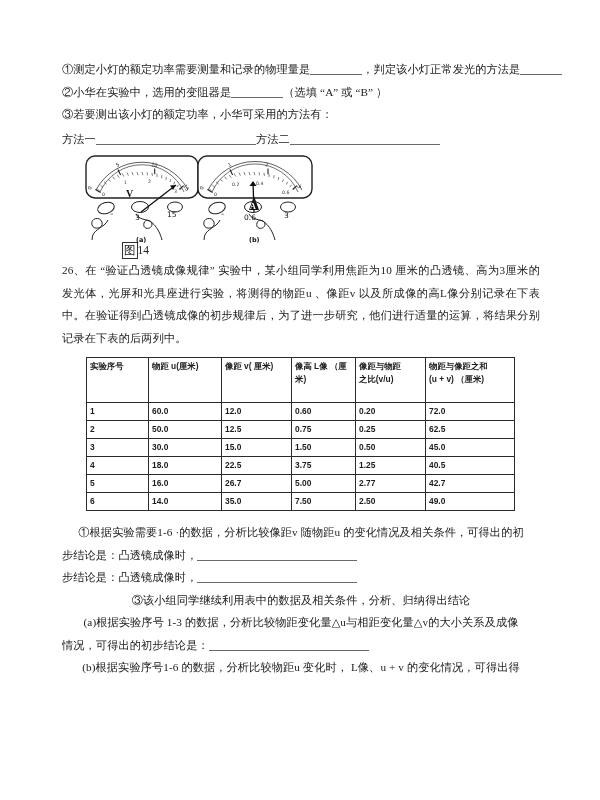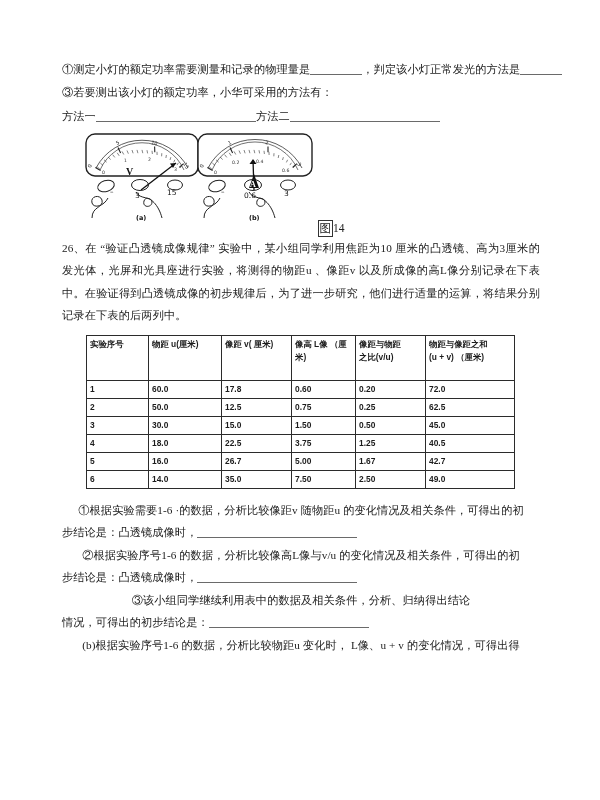--- a/index.html
+++ b/index.html
@@ -59,21 +59,21 @@
     height: 92px;
     margin-top: 4px;
   }
   .meter {
     position: absolute;
     top: 0;
   }
   .meter.a { left: 22px; }
   .meter.b { left: 134px; }
   .fig-caption {
-    text-align: center;
+    text-align: left;
     font-size: 11.5px;
     color: #202020;
     margin-top: -4px;
     padding-left: 60px;
   }
   .fig-caption .boxglyph {
     display: inline-block;
     border: 1px solid #333;
     padding: 0 1px;
   }
@@ -128,20 +128,23 @@
 </head>
 <body>
 
 <div id="page">
   <div class="content">
 
     <div class="line">
       <span>①测定小灯的额定功率需要测量和记录的物理量是</span><span class="blank b-md"></span><span>，判定该小灯正常发光的方法是</span><span class="blank b-sm"></span>
     </div>
 
+    <div class="line">
+      <span>②小华在实验中，选用的变阻器是</span><span class="blank b-md"></span><span>（选填 “A” 或 “B” ）</span>
+    </div>
 
     <div class="line">
       <span>③若要测出该小灯的额定功率，小华可采用的方法有：</span>
     </div>
 
     <div class="spacer-2"></div>
 
     <div class="line">
       <span>方法一</span><span class="blank b-xl"></span><span>方法二</span><span class="blank b-xxl"></span>
     </div>
@@ -316,21 +319,21 @@
             <th>
               <span>物距与像距之和</span><br>
               <span>(u + v) （厘米)</span>
             </th>
           </tr>
         </thead>
         <tbody>
           <tr>
             <td>1</td>
             <td>60.0</td>
-            <td>17.8</td>
+            <td>12.0</td>
             <td>0.60</td>
             <td>0.20</td>
             <td>72.0</td>
           </tr>
           <tr>
             <td>2</td>
             <td>50.0</td>
             <td>12.5</td>
             <td>0.75</td>
             <td>0.25</td>
@@ -350,47 +353,47 @@
             <td>22.5</td>
             <td>3.75</td>
             <td>1.25</td>
             <td>40.5</td>
           </tr>
           <tr>
             <td>5</td>
             <td>16.0</td>
             <td>26.7</td>
             <td>5.00</td>
-            <td>1.67</td>
+            <td>2.77</td>
             <td>42.7</td>
           </tr>
           <tr>
             <td>6</td>
             <td>14.0</td>
             <td>35.0</td>
             <td>7.50</td>
             <td>2.50</td>
             <td>49.0</td>
           </tr>
         </tbody>
       </table>
     </div>
 
     <div class="line wrap" style="margin-top:10px;">①根据实验需要1-6 ·的数据，分析比较像距v 随物距u 的变化情况及相关条件，可得出的初</div>
     <div class="line">
       <span>步结论是：凸透镜成像时，</span><span class="blank b-xl"></span>
     </div>
 
-    <div class="line wrap">②根据实验序号1-6 的数据，分析比较像高L像与v/u 的变化情况及相关条件，可得出的初</div>
     <div class="line">
       <span>步结论是：凸透镜成像时，</span><span class="blank b-xl"></span>
     </div>
 
     <div class="line wrap">③该小组同学继续利用表中的数据及相关条件，分析、归纳得出结论</div>
 
+    <div class="line wrap">(a)根据实验序号 1-3 的数据，分析比较物距变化量△u与相距变化量△v的大小关系及成像</div>
     <div class="line">
       <span>情况，可得出的初步结论是：</span><span class="blank b-xl"></span>
     </div>
 
     <div class="line wrap">(b)根据实验序号1-6 的数据，分析比较物距u 变化时，  L像、u + v 的变化情况，可得出得</div>
   </div>
 
 </div>
 
 </body></html>

